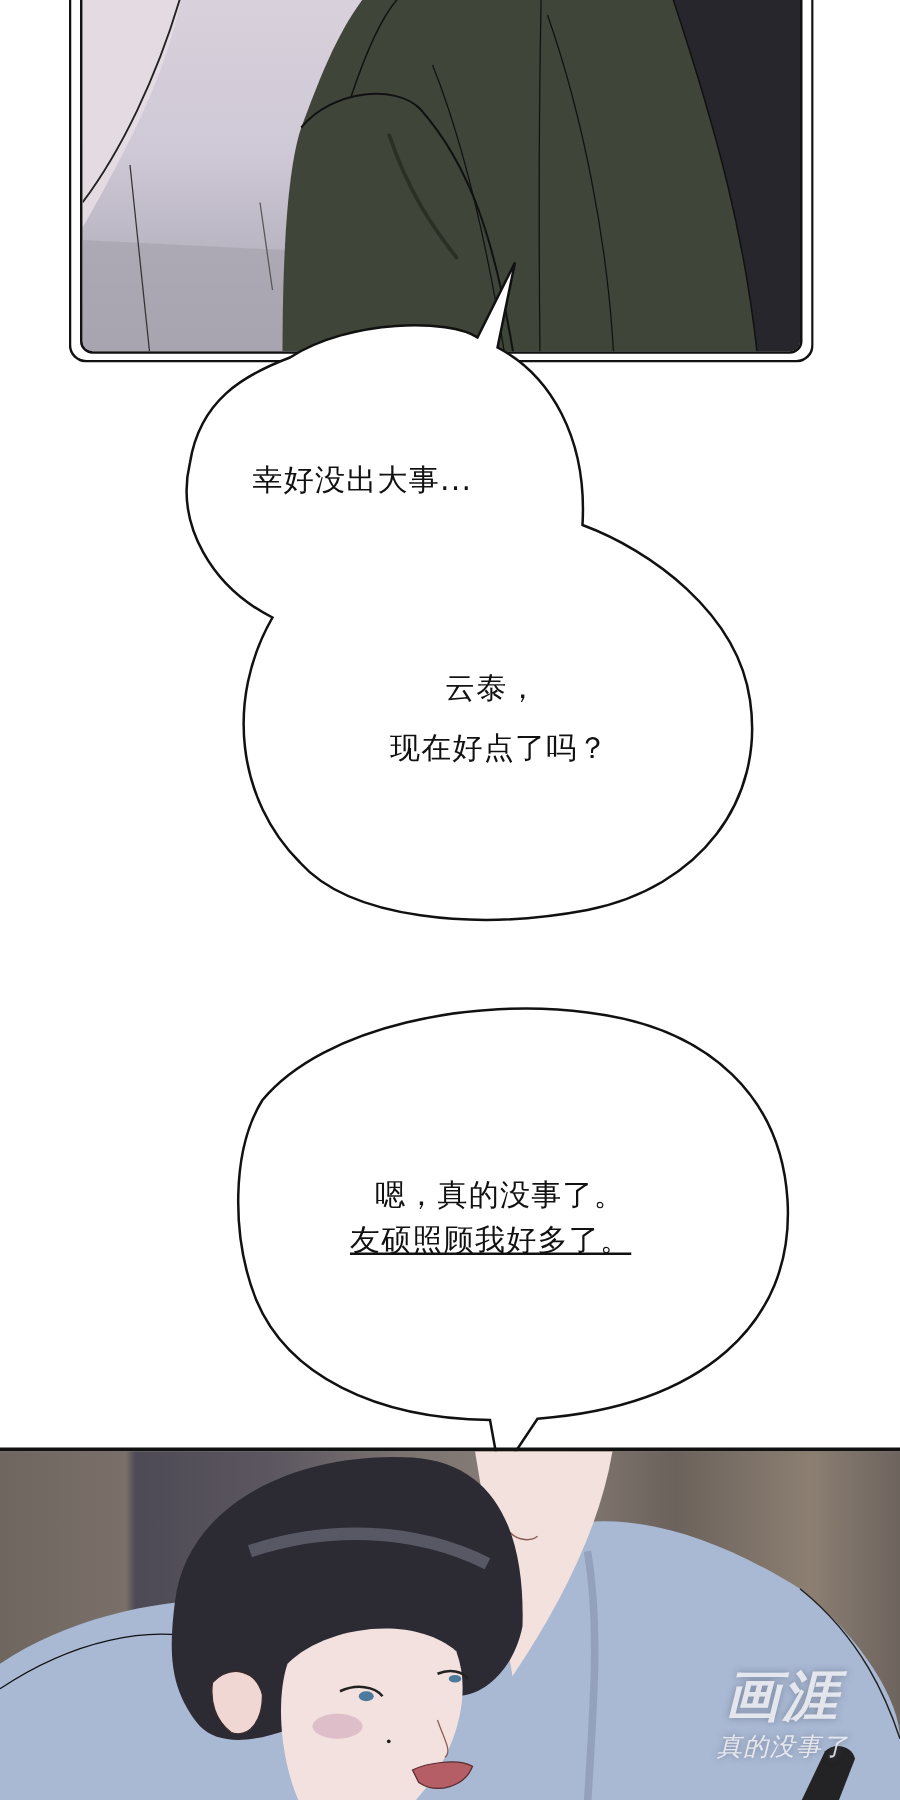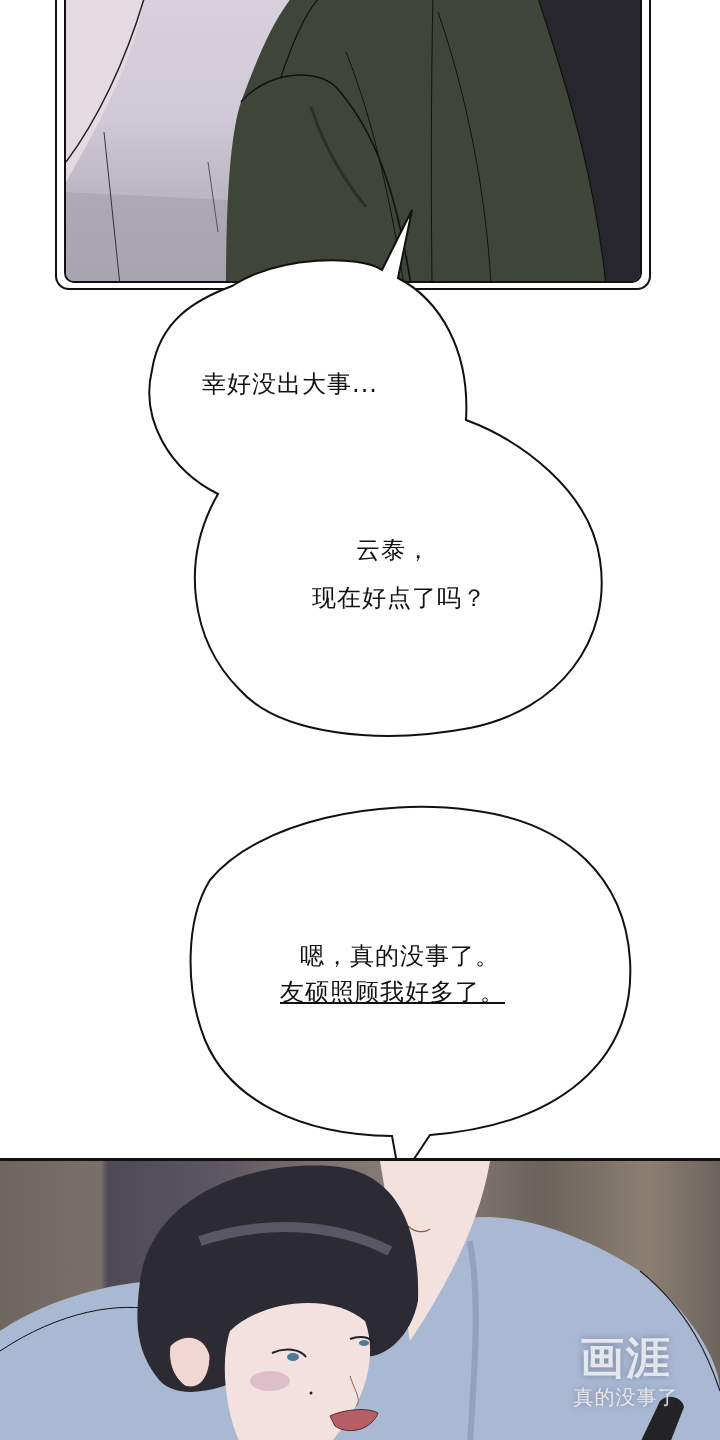--- a/index.html
+++ b/index.html
@@ -1,21 +1,21 @@
 <!DOCTYPE html>
 <html><head>
 <meta charset="utf-8">
 <style>
   html, body { margin: 0; padding: 0; }
   body {
     width: 720px; height: 1440px; position: relative; overflow: hidden;
     background: #ffffff;
     font-family: "DejaVu Sans", "Liberation Sans", sans-serif;
   }
-  .abs { position: absolute; }
+  .abs { position: absolute; font-style: italic; }
 
   
   #top-panel-frame {
     left: 55px; top: -20px; width: 596px; height: 310px;
     border: 2px solid #111; border-top: none;
     border-radius: 0 0 14px 14px; box-sizing: border-box;
     background: #fff;
   }
   #top-panel {
     left: 64px; top: -10px; width: 578px; height: 293px;

